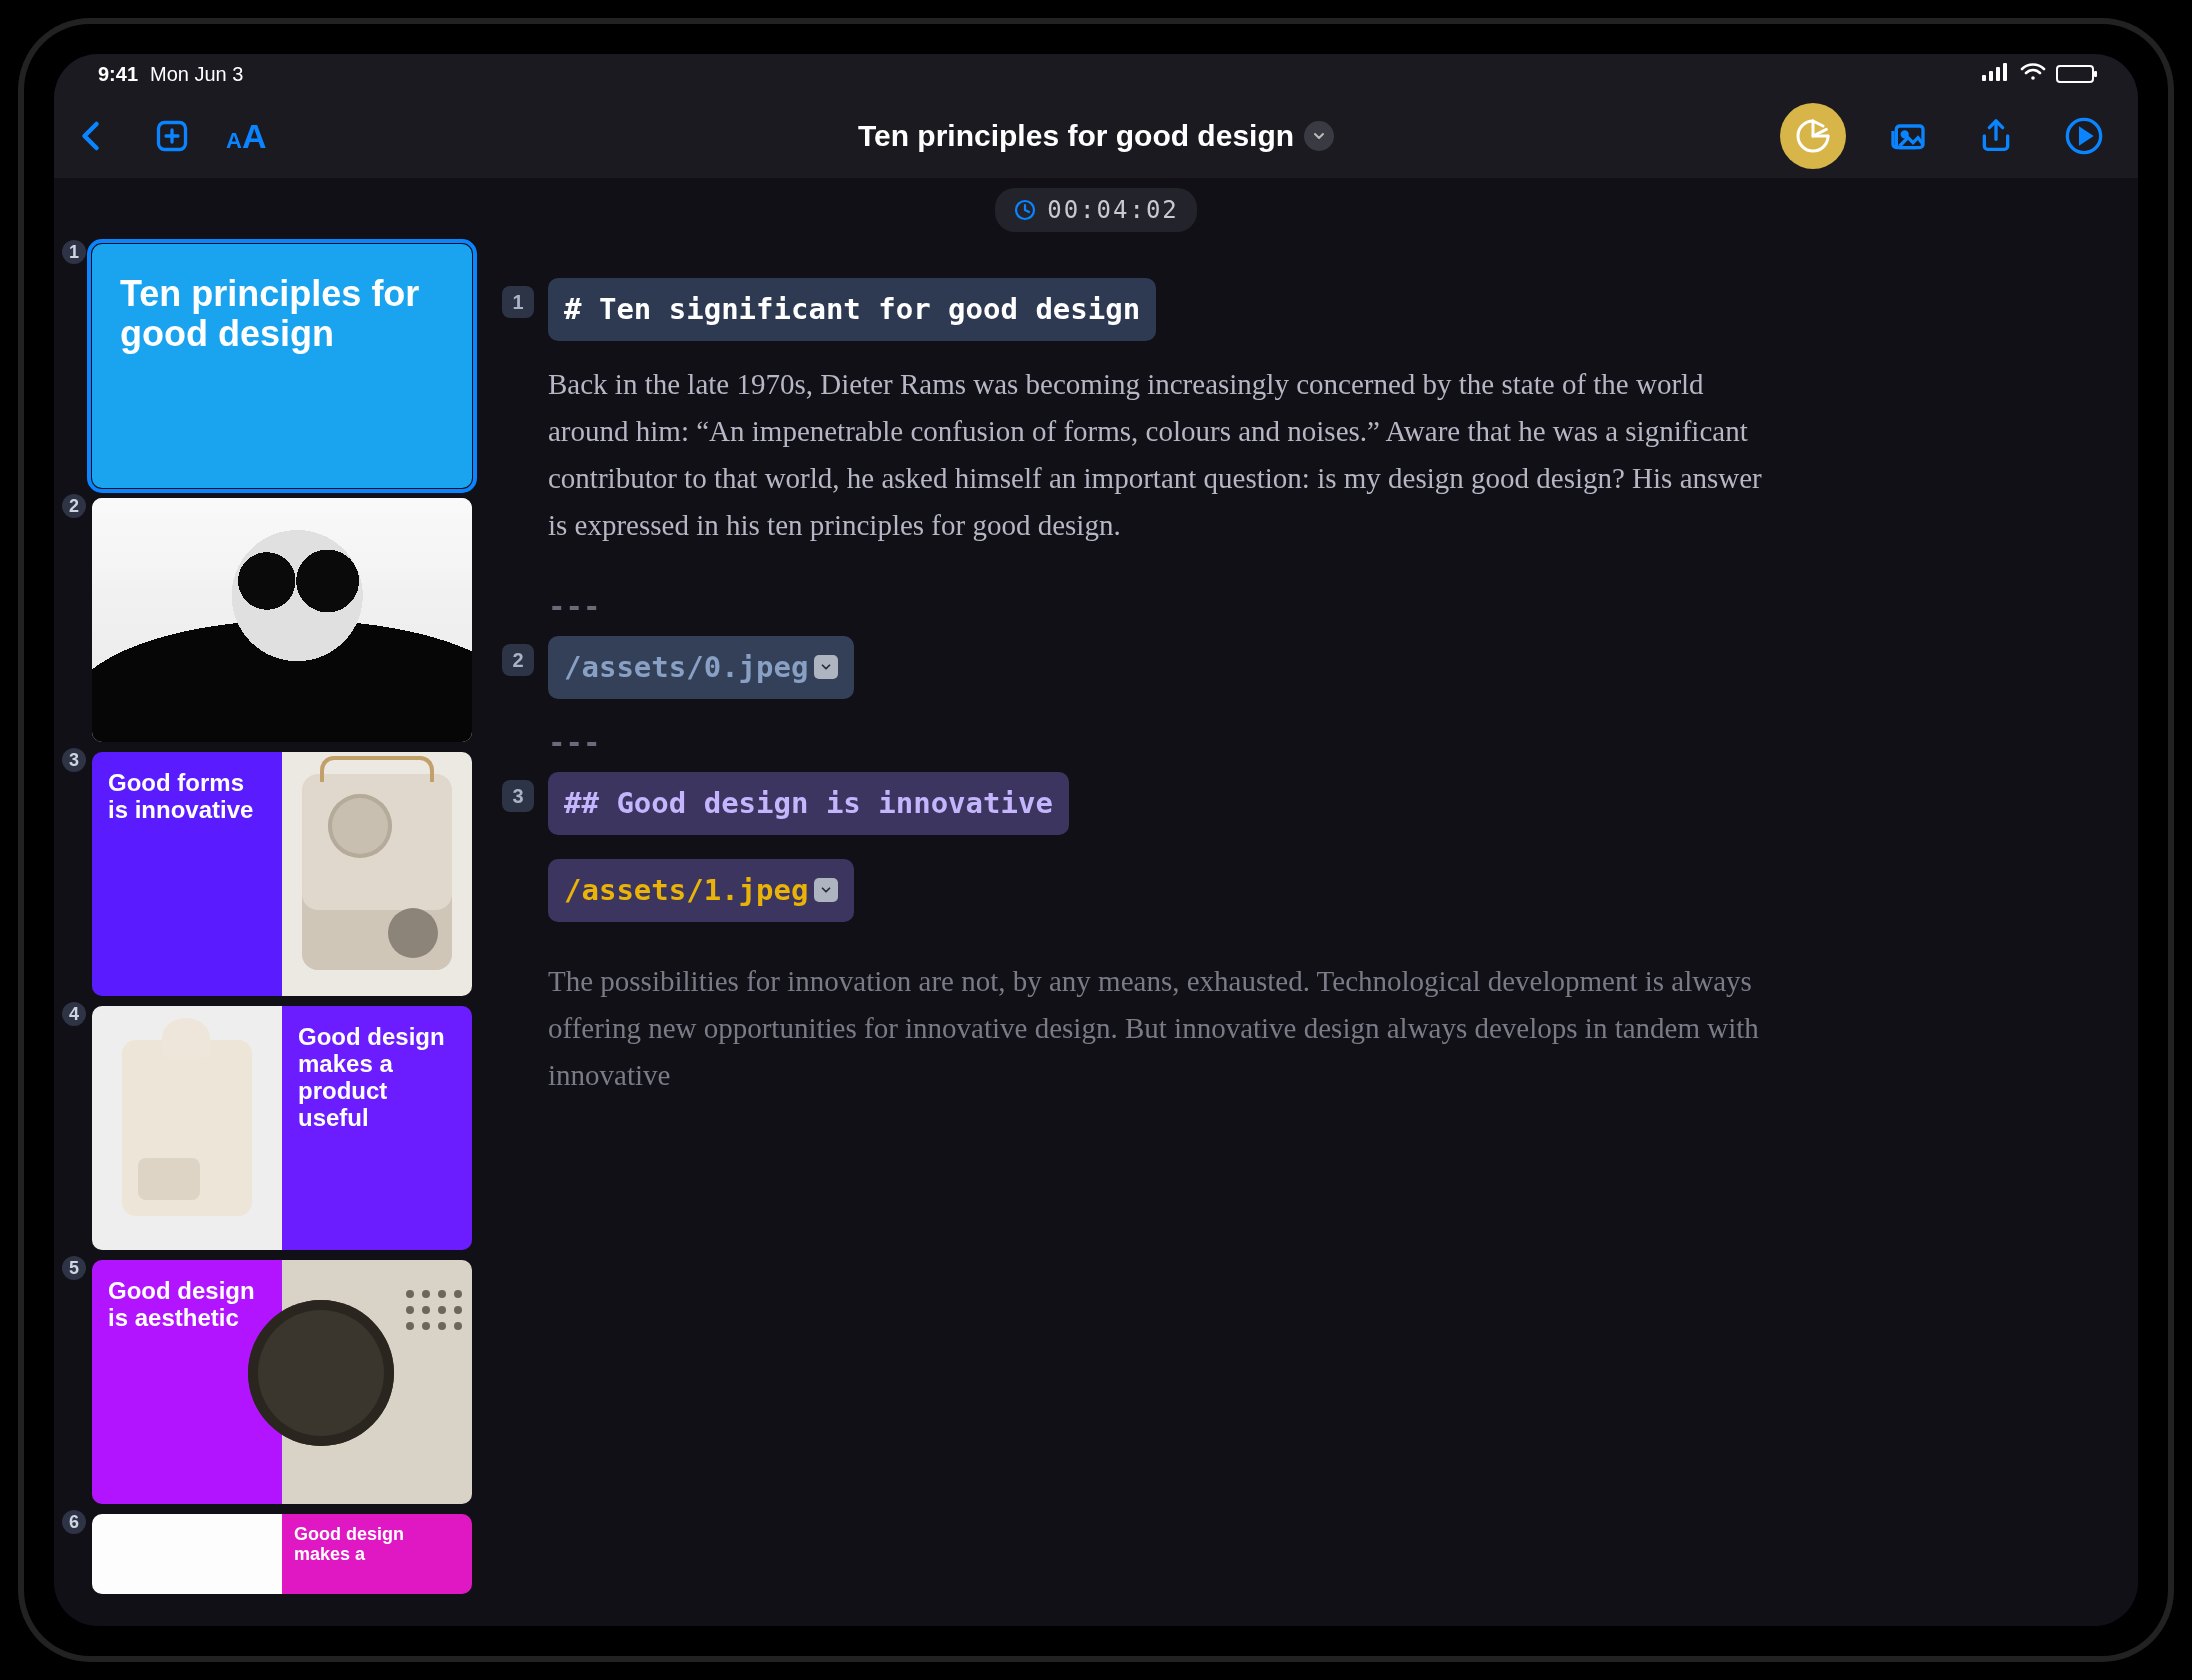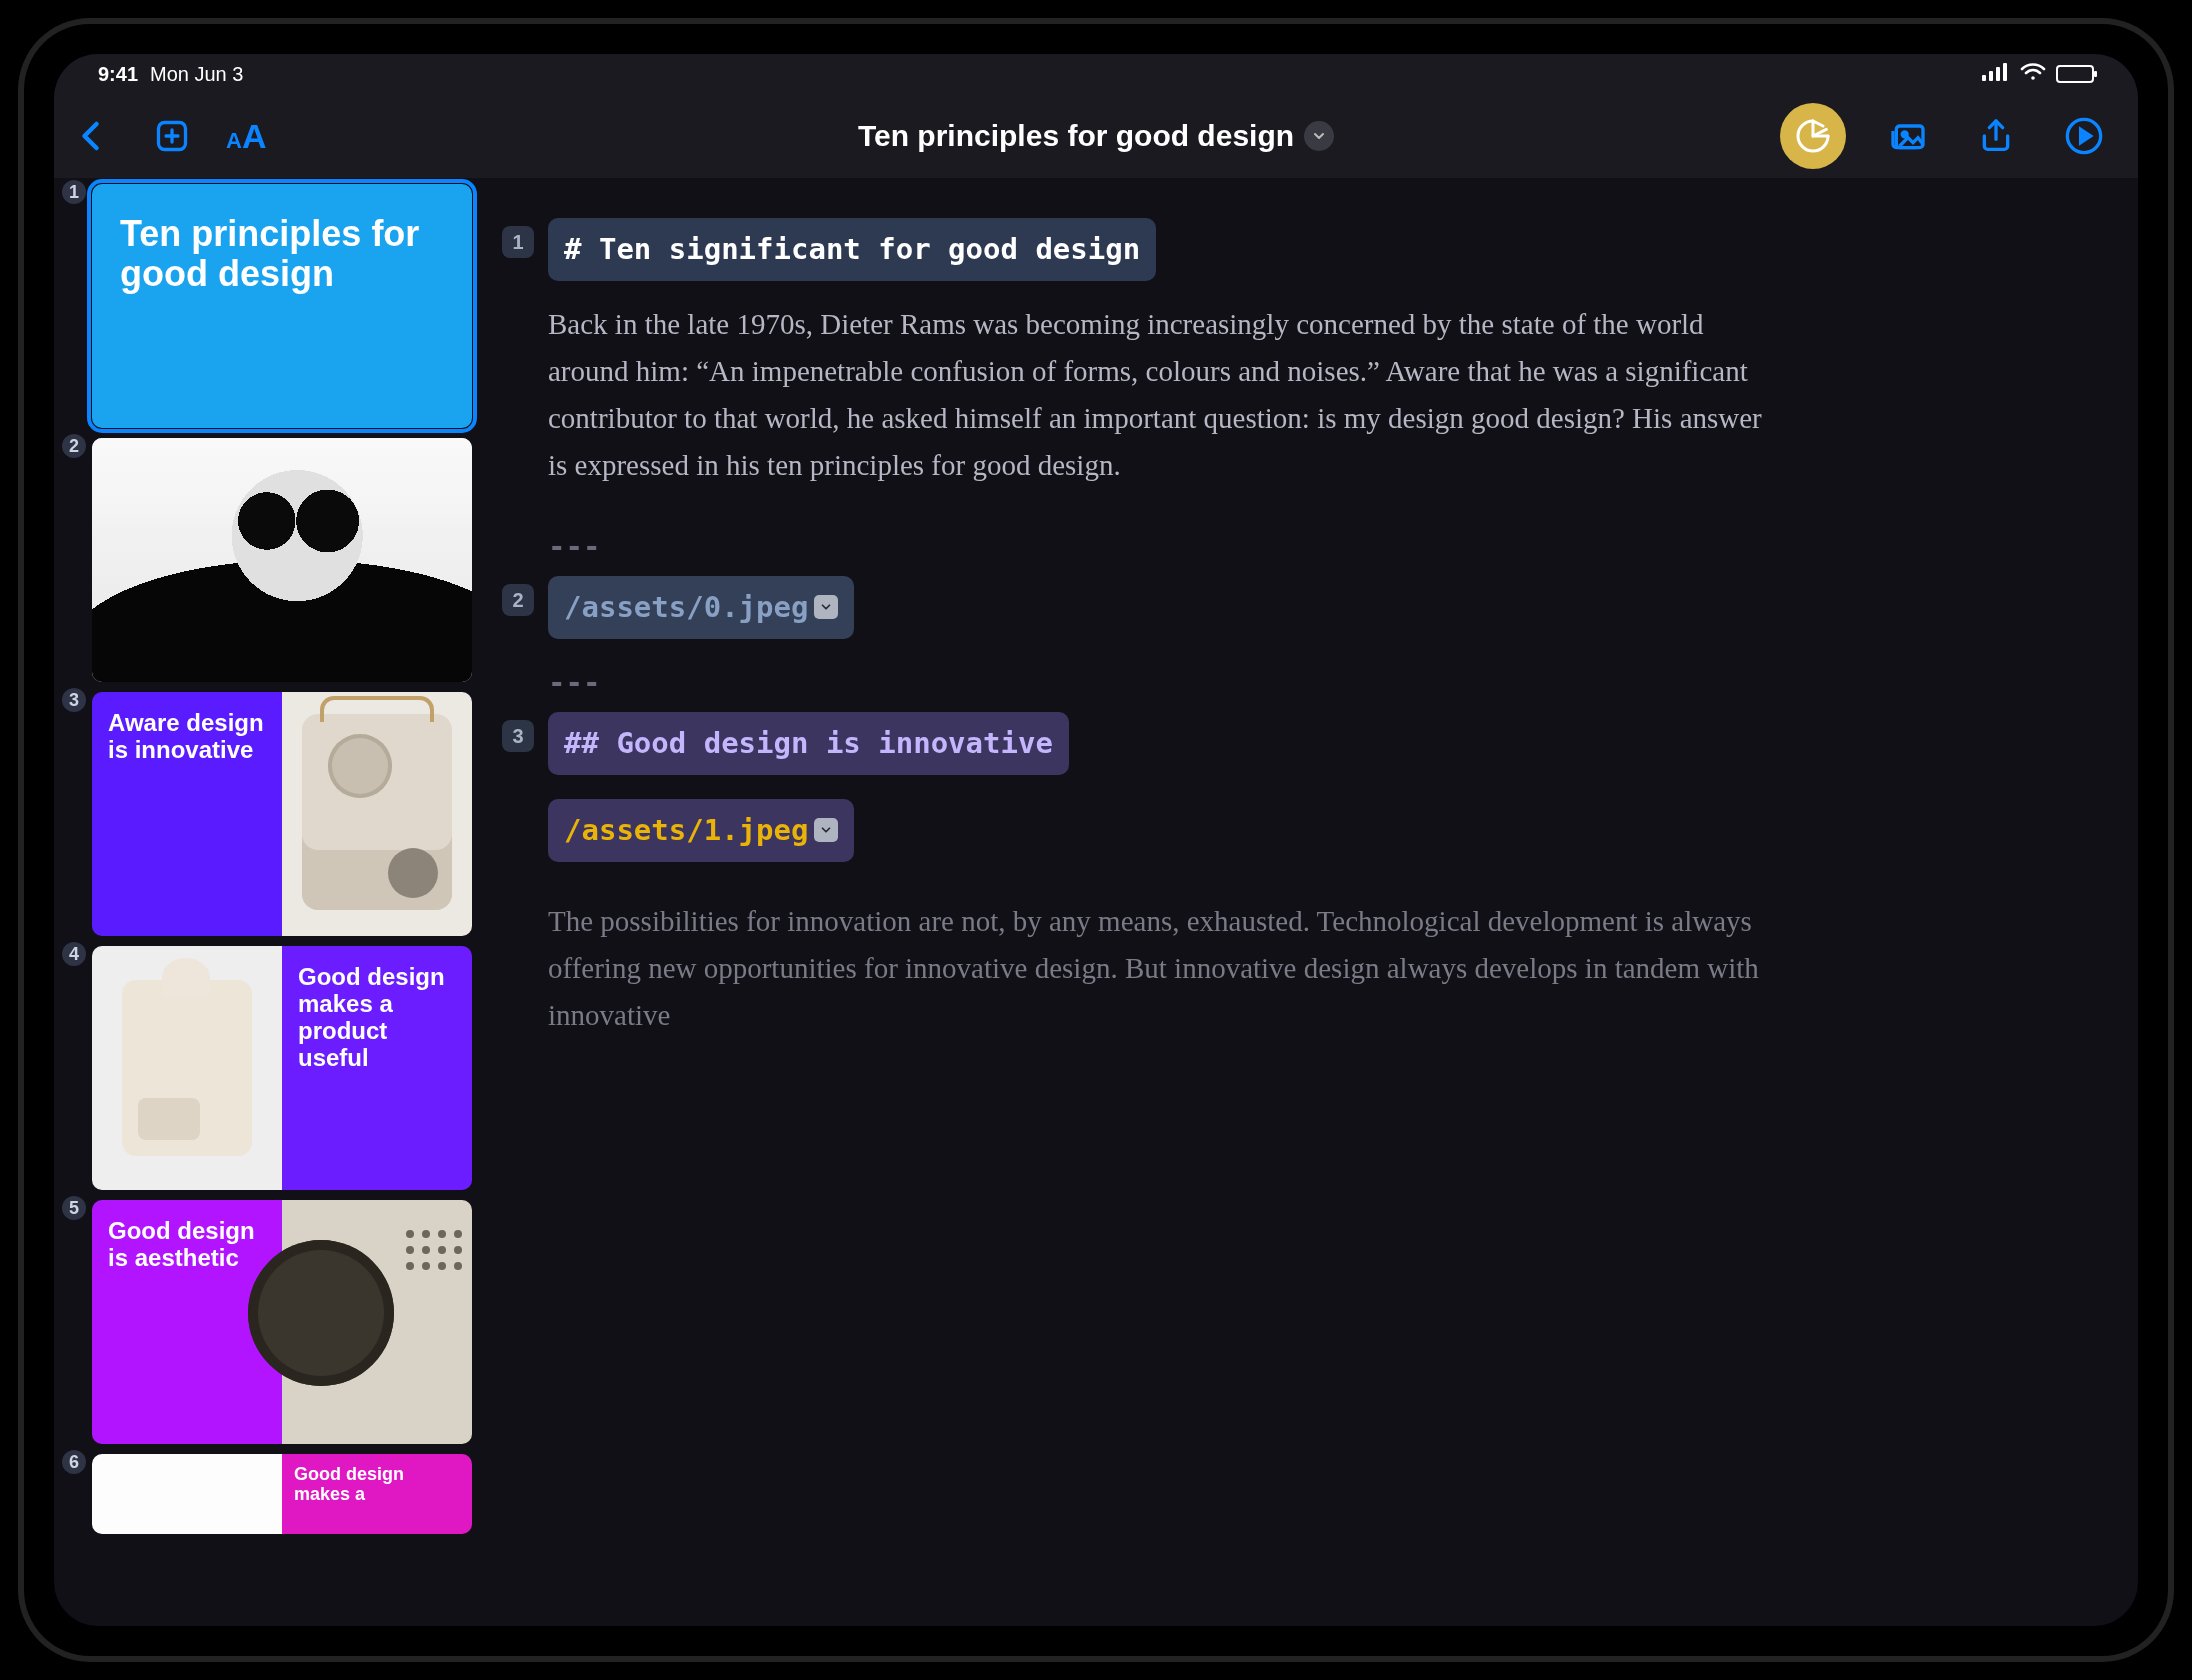--- a/index.html
+++ b/index.html
@@ -266,20 +266,30 @@
         </div>
         <div class="icon-btn big">
           <svg viewBox="0 0 24 24" fill="none" stroke="currentColor" stroke-width="2">
                 <circle cx="12" cy="12" r="10"></circle>
                 <polygon points="10,8 16,12 10,16" fill="currentColor"></polygon>
               </svg>
         </div>
       </div>
     </div>
 
+    <div class="time-row">
+      <div class="time-pill">
+        <svg viewBox="0 0 24 24" fill="none" stroke="currentColor" stroke-width="2.2" stroke-linecap="round">
+              <circle cx="12" cy="12" r="9"></circle>
+              <line x1="12" y1="7" x2="12" y2="12"></line>
+              <line x1="12" y1="12" x2="16" y2="14"></line>
+            </svg>
+        <span>00:04:02</span>
+      </div>
+    </div>
 
     <div class="content">
 
       <div class="sidebar">
 
         <div class="thumb-wrap">
           <div class="thumb-num">1</div>
           <div class="thumb selected t1">
             <div class="txt">Ten principles for good design</div>
           </div>
@@ -290,21 +300,21 @@
           <div class="thumb t2">
             <div class="portrait"></div>
           </div>
         </div>
 
         <div class="thumb-wrap">
           <div class="thumb-num">3</div>
           <div class="thumb t3">
             <div class="split">
               <div class="left">
-                    <div class="panel-text">Aware design is innovative</div>
+                    <div class="panel-text">Good forms is innovative</div>
                   </div>
               <div class="right">
                 <div class="radio-shape">
                       <div class="radio-speaker"></div>
                     </div>
               </div>
             </div>
           </div>
         </div>
 

